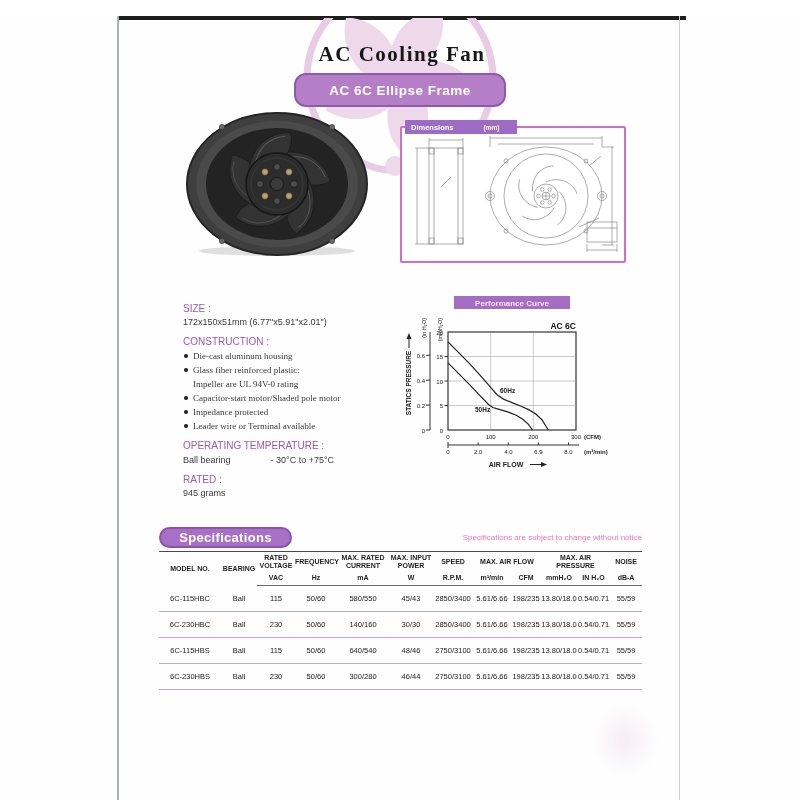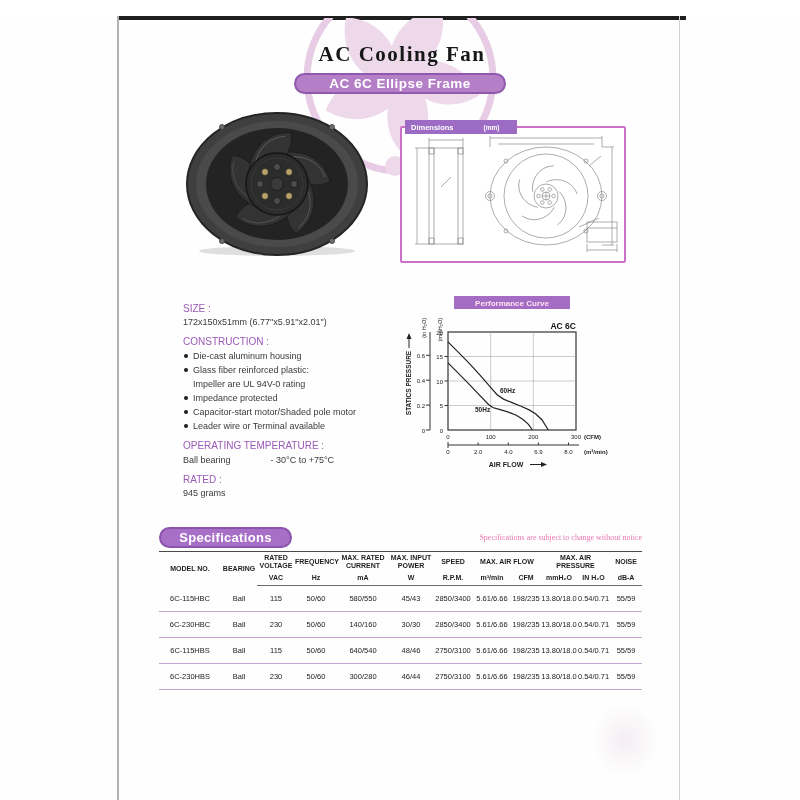--- a/index.html
+++ b/index.html
@@ -3,44 +3,44 @@
 <meta charset="utf-8">
 <style>
   html,body{margin:0;padding:0;}
   body{width:800px;height:800px;background:#ffffff;font-family:"Liberation Sans",sans-serif;position:relative;overflow:hidden;}
   .sheet{position:absolute;left:0;top:16px;width:800px;height:800px;background:#fefefe;}
   .scan-top-line{position:absolute;left:118px;top:0;width:568px;height:4px;background:#1f1f1f;}
   .scan-left-edge{position:absolute;left:117px;top:0;width:2px;height:800px;background:#aeb3b6;}
   .scan-right-edge{position:absolute;left:679px;top:0;width:1px;height:800px;background:#ced2d4;}
   .title{position:absolute;left:257px;top:26px;width:290px;text-align:center;
          font-family:"Liberation Serif",serif;font-weight:bold;font-size:21px;color:#171717;letter-spacing:1.5px;}
-  .badge{position:absolute;left:294px;top:57px;width:212px;height:21px;border-radius:12px;
+  .badge{position:absolute;left:294px;top:57px;width:212px;height:34px;border-radius:12px;
          background:#b57fc7;border:2px solid #9059ae;box-sizing:border-box;
          display:flex;align-items:center;justify-content:center;
          color:#ffffff;font-weight:bold;font-size:13.5px;letter-spacing:0.5px;}
   .watermark{position:absolute;left:283px;top:2px;}
   .fan-photo{position:absolute;left:184px;top:95px;}
   .dim-box{position:absolute;left:400px;top:110px;width:226px;height:137px;border:2px solid #cb72c8;
            border-radius:2px;background:#ffffff;box-sizing:border-box;}
   .dim-header{position:absolute;left:405px;top:104px;width:112px;height:14px;background:#9c6cc4;
               display:flex;align-items:center;color:#fff;font-size:7.5px;font-weight:bold;padding:0 6px;box-sizing:border-box;gap:30px;}
   .dim-header .unit{font-size:6.5px;font-weight:bold;}
   .dim-drawing{position:absolute;left:403px;top:116px;}
   .specs-left{position:absolute;left:183px;top:280px;width:218px;}
   .spec-h{font-size:10px;font-weight:normal;color:#9b59b6;margin-top:6px;line-height:14px;}
   .spec-v{font-size:9px;color:#3a3a3a;line-height:13px;}
-  .b-row{display:flex;align-items:flex-start;font-size:9px;color:#3a3a3a;line-height:14px;}
+  .b-row{display:flex;align-items:flex-start;font-size:9px;color:#3a3a3a;line-height:14px;font-family:Liberation Serif, serif;}
   .b-row .dot{width:4px;height:4px;border-radius:50%;background:#1c1c1c;margin:5px 5px 0 1px;flex:0 0 auto;}
   .b-row.nodot{padding-left:10px;}
   .ot-row{display:flex;font-size:9px;color:#3a3a3a;line-height:14px;gap:40px;}
   .chart-wrap{position:absolute;left:396px;top:272px;}
   .specs-pill{position:absolute;left:159px;top:511px;width:133px;height:21px;border-radius:12px;
               background:#a770c6;border:2px solid #8b53ab;box-sizing:border-box;
               display:flex;align-items:center;justify-content:center;color:#fff;font-weight:bold;font-size:13px;letter-spacing:0.3px;}
-  .specs-note{position:absolute;left:370px;top:517px;width:272px;text-align:right;font-size:8px;color:#e878b2;font-family:Liberation Serif, serif;}
+  .specs-note{position:absolute;left:370px;top:517px;width:272px;text-align:right;font-size:8px;color:#e878b2;}
   .spec-table{position:absolute;left:159px;top:535px;width:483px;border-collapse:collapse;table-layout:fixed;}
   .spec-table thead{border-top:1.5px solid #4a4a4a;}
   .spec-table th{font-size:7px;font-weight:bold;color:#1e1e1e;text-align:center;padding:2px 0;line-height:8px;}
   .spec-table tr.h2 th{border-bottom:1px solid #6a6a6a;padding-bottom:3px;}
   .spec-table td{font-size:7.5px;color:#222;text-align:center;padding:8px 0;border-bottom:1px solid #c9a2d4;}
   .bleed{position:absolute;left:592px;top:688px;width:66px;height:72px;border-radius:40%;
          background:radial-gradient(closest-side,rgba(200,160,190,0.18),rgba(255,255,255,0));filter:blur(2px);}
   svg text{font-family:"Liberation Sans",sans-serif;}
 </style>
 </head>
@@ -193,25 +193,25 @@
         </div>
       <div class="b-row">
           <span class="dot"></span>
           <span>Glass fiber reinforced plastic:</span>
         </div>
       <div class="b-row nodot">
           <span>Impeller are UL 94V-0 rating</span>
         </div>
       <div class="b-row">
           <span class="dot"></span>
-          <span>Impedance protected</span>
+          <span>Capacitor-start motor/Shaded pole motor</span>
         </div>
       <div class="b-row">
           <span class="dot"></span>
-          <span>Capacitor-start motor/Shaded pole motor</span>
+          <span>Impedance protected</span>
         </div>
       <div class="b-row">
           <span class="dot"></span>
           <span>Leader wire  or Terminal available</span>
         </div>
     </div>
     <div class="spec-h">OPERATING TEMPERATURE :</div>
     <div class="ot-row">
       <span>Ball bearing</span>
       <span>- 30°C to +75°C</span>

